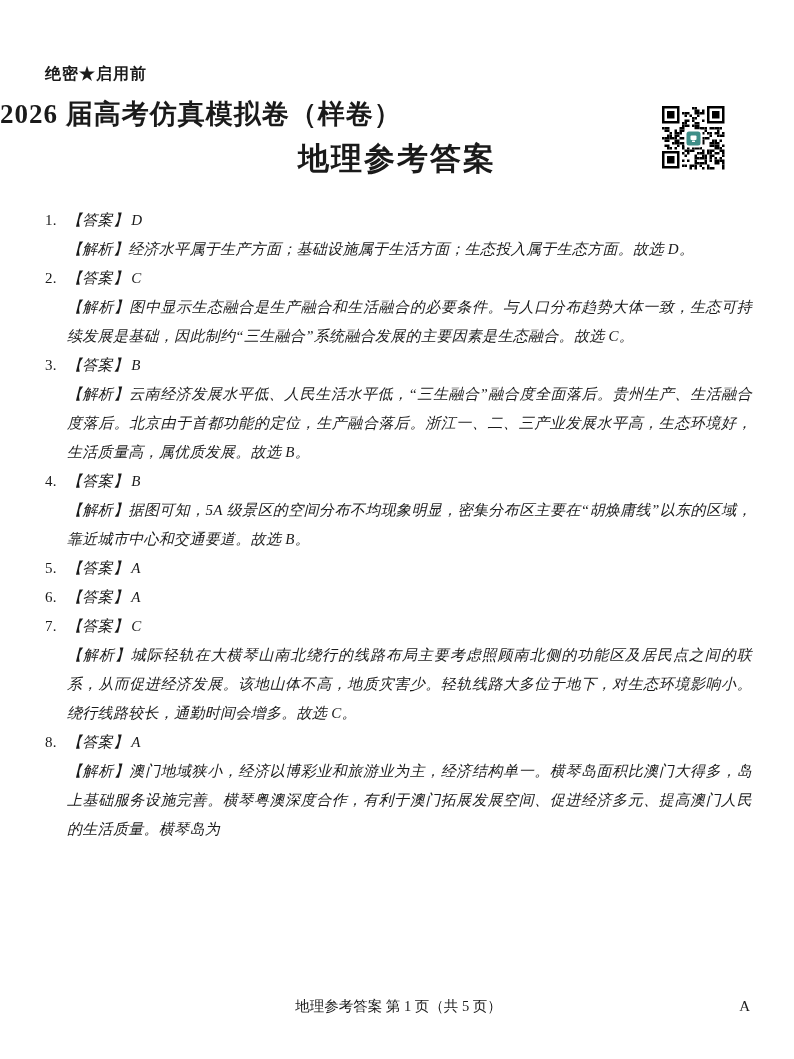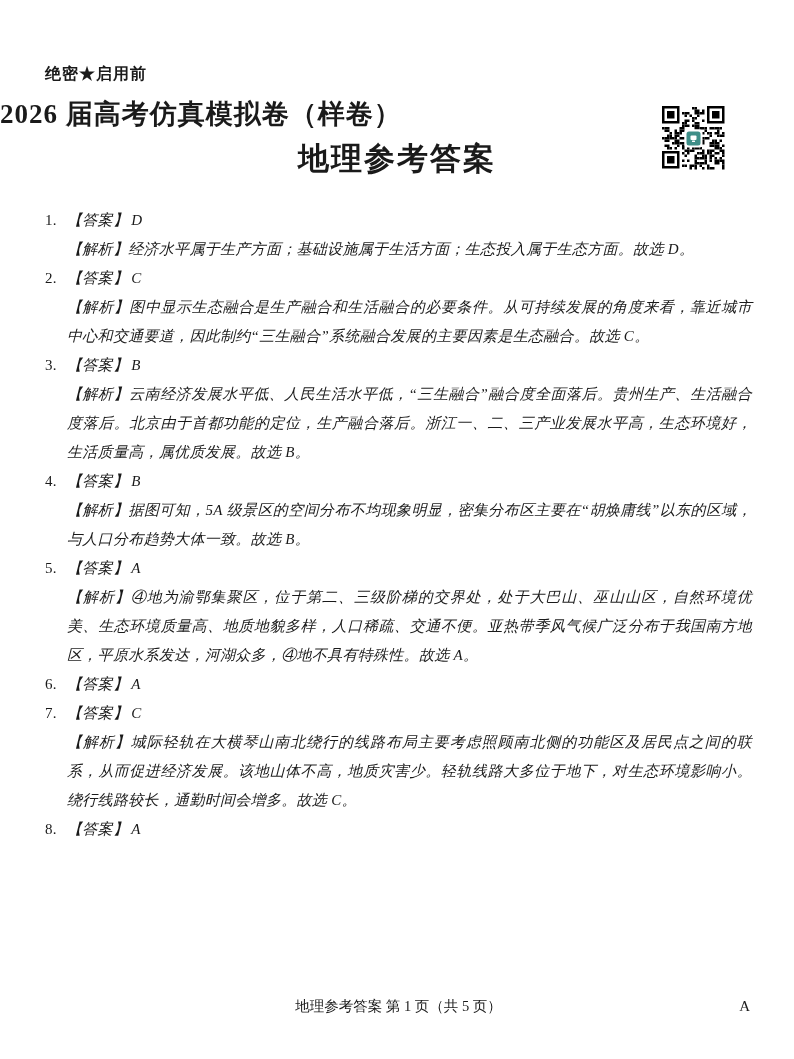--- a/index.html
+++ b/index.html
@@ -283,49 +283,49 @@
 
   <div class="items" id="items">
       <div class="item">
         <span class="num">1.</span>
         <div class="head"><span class="lbl">【答案】</span><span class="ans">D</span></div>
         <div class="body"><span class="lbl">【解析】</span><span>经济水平属于生产方面；基础设施属于生活方面；生态投入属于生态方面。故选 D。</span></div>
       </div>
       <div class="item">
         <span class="num">2.</span>
         <div class="head"><span class="lbl">【答案】</span><span class="ans">C</span></div>
-        <div class="body"><span class="lbl">【解析】</span><span>图中显示生态融合是生产融合和生活融合的必要条件。从可持续发展的角度来看，靠近城市中心和交通要道，因此制约“三生融合”系统融合发展的主要因素是生态融合。故选 C。</span></div>
+        <div class="body"><span class="lbl">【解析】</span><span>图中显示生态融合是生产融合和生活融合的必要条件。与人口分布趋势大体一致，生态可持续发展是基础，因此制约“三生融合”系统融合发展的主要因素是生态融合。故选 C。</span></div>
       </div>
       <div class="item">
         <span class="num">3.</span>
         <div class="head"><span class="lbl">【答案】</span><span class="ans">B</span></div>
         <div class="body"><span class="lbl">【解析】</span><span>云南经济发展水平低、人民生活水平低，“三生融合”融合度全面落后。贵州生产、生活融合度落后。北京由于首都功能的定位，生产融合落后。浙江一、二、三产业发展水平高，生态环境好，生活质量高，属优质发展。故选 B。</span></div>
       </div>
       <div class="item">
         <span class="num">4.</span>
         <div class="head"><span class="lbl">【答案】</span><span class="ans">B</span></div>
-        <div class="body"><span class="lbl">【解析】</span><span>据图可知，5A 级景区的空间分布不均现象明显，密集分布区主要在“胡焕庸线”以东的区域，与人口分布趋势大体一致。故选 B。</span></div>
+        <div class="body"><span class="lbl">【解析】</span><span>据图可知，5A 级景区的空间分布不均现象明显，密集分布区主要在“胡焕庸线”以东的区域，靠近城市中心和交通要道。故选 B。</span></div>
       </div>
       <div class="item">
         <span class="num">5.</span>
         <div class="head"><span class="lbl">【答案】</span><span class="ans">A</span></div>
-        <div class="body"><span class="lbl">【解析】</span><span>④地为渝鄂集聚区，位于第二、三级阶梯的交界处，处于大巴山、巫山山区，自然环境优美、生态环境质量高、地质地貌多样，人口稀疏、交通不便。亚热带季风气候广泛分布于我国南方地区，平原水系发达，河湖众多，④地不具有特殊性。故选 A。</span></div>
       </div>
       <div class="item">
         <span class="num">6.</span>
         <div class="head"><span class="lbl">【答案】</span><span class="ans">A</span></div>
       </div>
       <div class="item">
         <span class="num">7.</span>
         <div class="head"><span class="lbl">【答案】</span><span class="ans">C</span></div>
         <div class="body"><span class="lbl">【解析】</span><span>城际轻轨在大横琴山南北绕行的线路布局主要考虑照顾南北侧的功能区及居民点之间的联系，从而促进经济发展。该地山体不高，地质灾害少。轻轨线路大多位于地下，对生态环境影响小。绕行线路较长，通勤时间会增多。故选 C。</span></div>
       </div>
       <div class="item">
         <span class="num">8.</span>
         <div class="head"><span class="lbl">【答案】</span><span class="ans">A</span></div>
+        <div class="body"><span class="lbl">【解析】</span><span>澳门地域狭小，经济以博彩业和旅游业为主，经济结构单一。横琴岛面积比澳门大得多，岛上基础服务设施完善。横琴粤澳深度合作，有利于澳门拓展发展空间、促进经济多元、提高澳门人民的生活质量。横琴岛为</span></div>
       </div>
     </div>
 
   <div class="footer">
     <span class="footer-center">
       <span>地理参考答案</span>
       <span>第 1 页（共 5 页）</span>
     </span>
     <span class="footer-version">A</span>
   </div>

